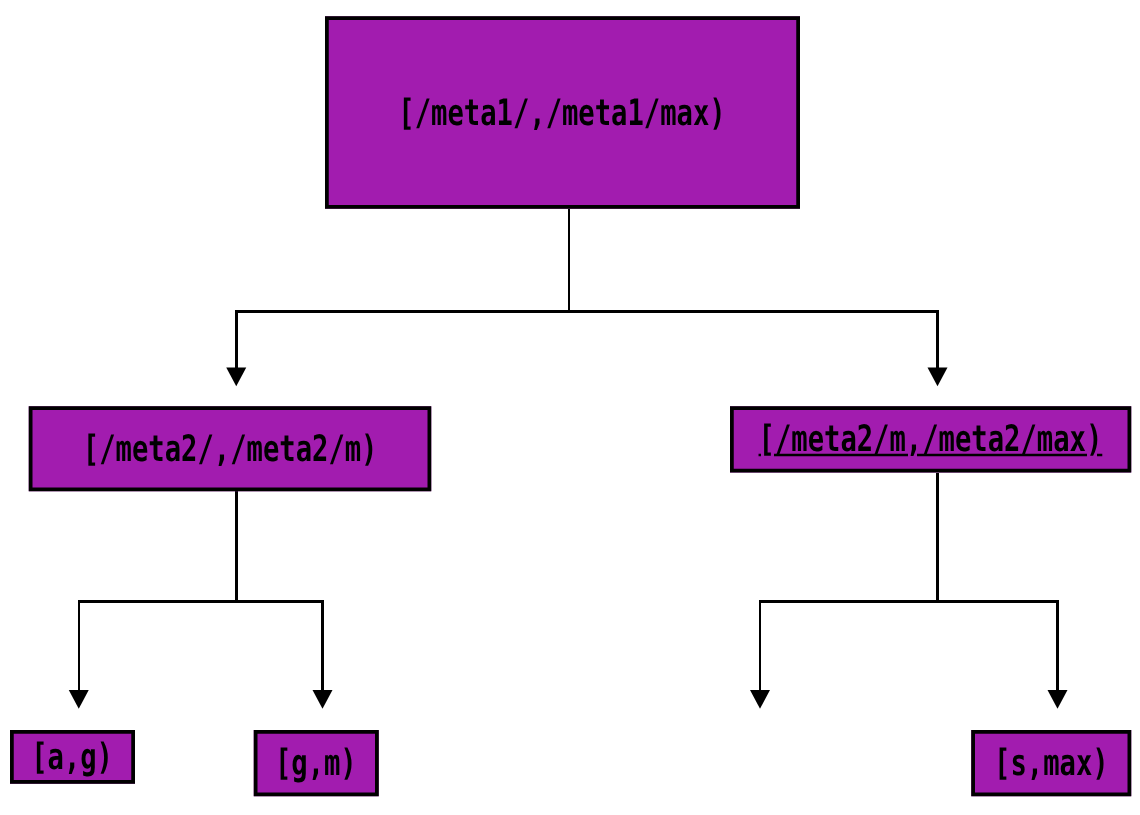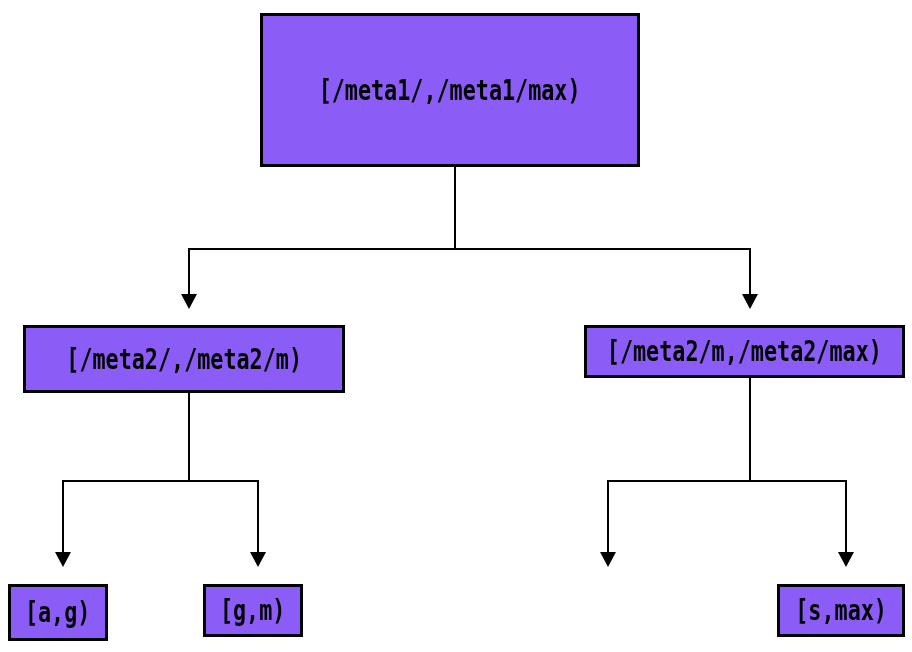--- a/index.html
+++ b/index.html
@@ -28,42 +28,42 @@
     shape-rendering: crispEdges;
   }
   .arrowhead {
     fill: #000000;
     stroke: none;
   }
   .node {
     position: absolute;
     box-sizing: border-box;
     border: 3px solid #000000;
-    background: #8b5cf6;
+    background: #a21caf;
     display: flex;
     align-items: center;
     justify-content: center;
     overflow: visible;
   }
   .node-label {
     display: inline-block;
     white-space: nowrap;
     font-family: "DejaVu Sans Mono", "Liberation Mono", monospace;
     font-size: 29px;
     font-weight: bold;
     color: #000000;
     transform: scaleX(0.75);
     transform-origin: center center;
     line-height: 1;
   }
   
   .n-root      { left: 260px; top: 13px;  width: 380px; height: 154px; }
   .n-meta2low  { left: 23px;  top: 325px; width: 322px; height: 68px; }
-  .n-meta2high { left: 584px; top: 325px; width: 321px; height: 53px; }
-  .n-ag        { left: 8px;   top: 584px; width: 100px; height: 57px; }
+  .n-meta2high { left: 584px; top: 325px; width: 321px; height: 53px; text-decoration: underline; }
+  .n-ag        { left: 8px;   top: 584px; width: 100px; height: 43px; }
   .n-gm        { left: 203px; top: 584px; width: 100px; height: 53px; }
   .n-ms        { left: 553px; top: 584px; width: 100px; height: 53px; }
   .n-smax      { left: 777px; top: 584px; width: 128px; height: 53px; }
 </style>
 </head>
 <body>
 
 <div class="canvas">
 
   <svg class="connector-layer" viewBox="0 0 912 652" width="912" height="652">

